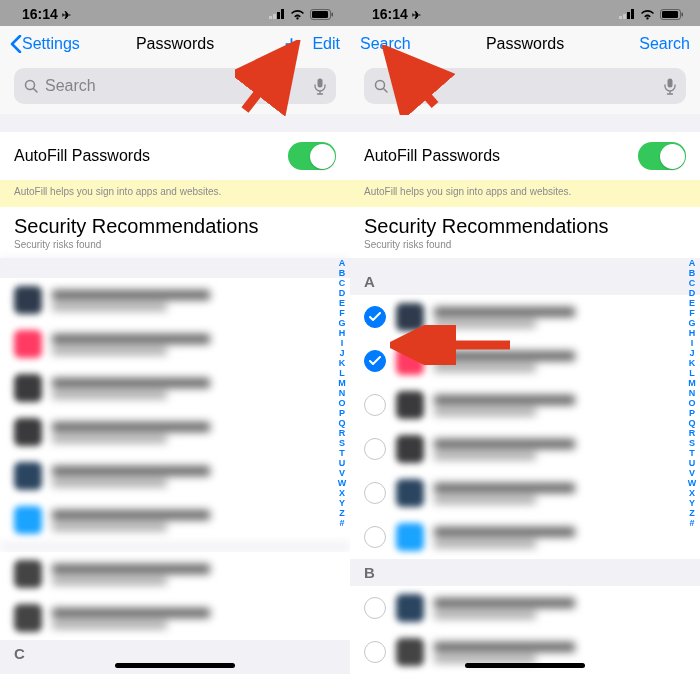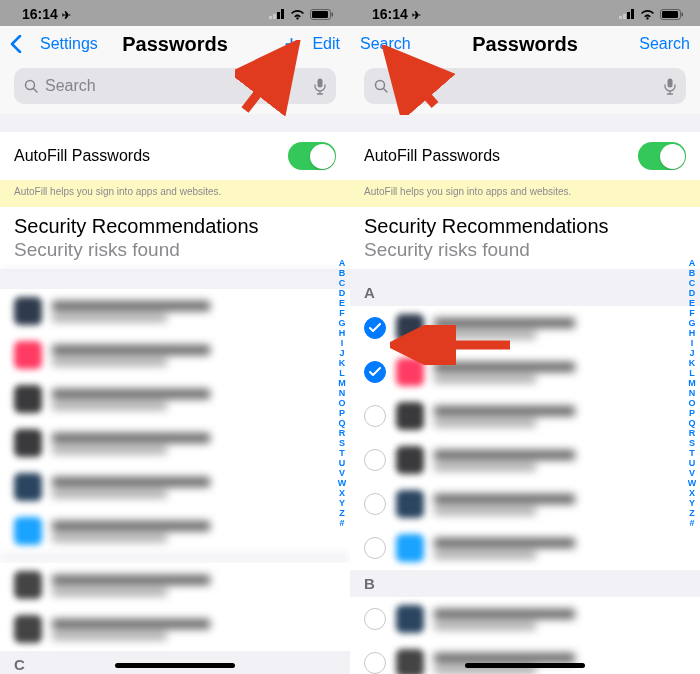--- a/index.html
+++ b/index.html
@@ -38,23 +38,23 @@
   
   .nav-bar {
     height: 36px;
     background: #f8f8f8;
     display: flex;
     align-items: center;
     justify-content: space-between;
     padding: 0 10px;
     font-size: 16px;
   }
-  .nav-left { display: flex; align-items: center; color: #007aff; gap: 18px; min-width: 90px; }
+  .nav-left { display: flex; align-items: center; color: #007aff; gap: 0; min-width: 90px; }
   .nav-left span, .nav-right span { cursor: pointer; }
-  .nav-title { font-weight: 700; font-size: 20px; color: #000; flex: 1; text-align: center; }
+  .nav-title { font-weight: 400; font-size: 16px; color: #000; flex: 1; text-align: center; }
   .nav-right { display: flex; align-items: center; color: #007aff; gap: 14px; min-width: 90px; justify-content: flex-end; }
   .nav-right .plus { font-size: 24px; font-weight: 400; line-height: 1; }
 
   
   .search-wrap {
     background: #f8f8f8;
     padding: 6px 14px 10px 14px;
   }
   .search {
     background: #e3e3e8;
@@ -84,21 +84,21 @@
     background: #fef9c3;
     color: #8a8a8e;
     font-size: 10px;
     padding: 6px 14px 10px 14px;
   }
   .sec-rec {
     background: #fff;
     padding: 8px 14px 8px 14px;
   }
   .sec-rec .title { font-size: 20px; font-weight: 400; color: #000; }
-  .sec-rec .sub { font-size: 19px; color: #8a8a8e; margin-top: 1px; }
+  .sec-rec .sub { font-size: 10px; color: #8a8a8e; margin-top: 1px; }
 
   
   .toggle {
     width: 48px; height: 28px; background: #34c759; border-radius: 14px; position: relative;
   }
   .toggle::after {
     content: ""; position: absolute; width: 25px; height: 25px; background: #fff; border-radius: 50%;
     top: 1.5px; right: 1.5px; box-shadow: 0 1px 2px rgba(0,0,0,0.2);
   }
 

